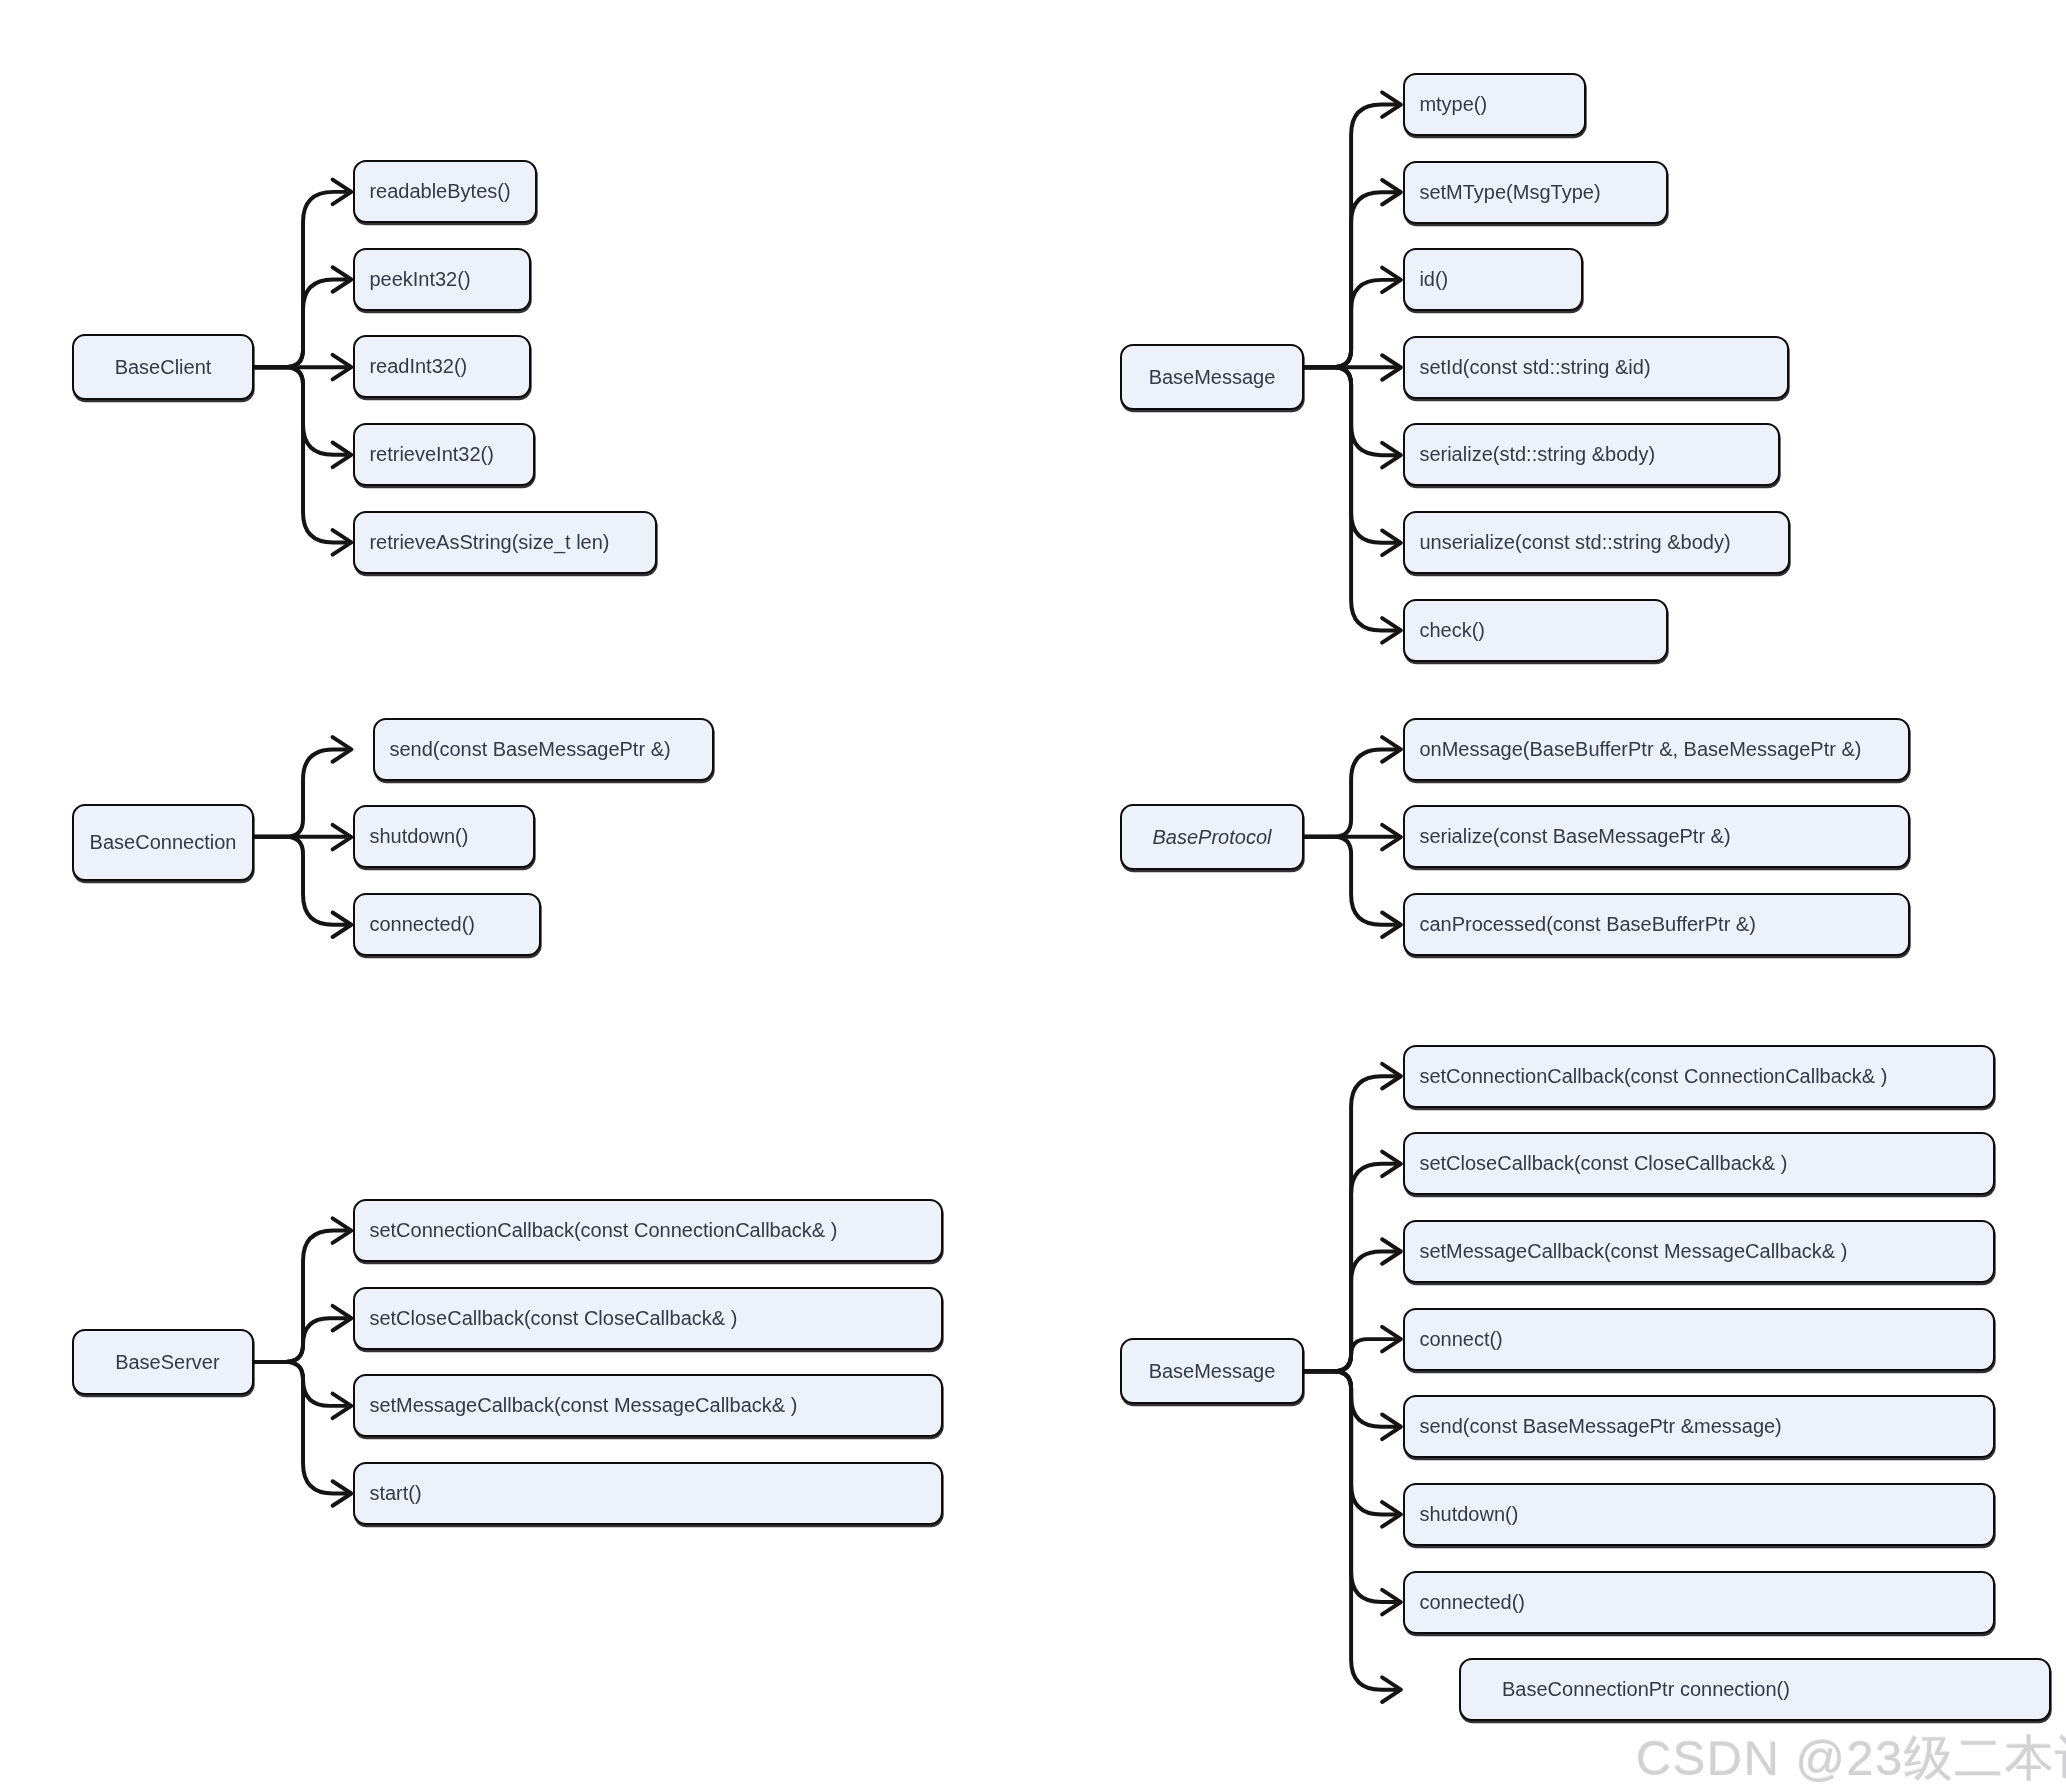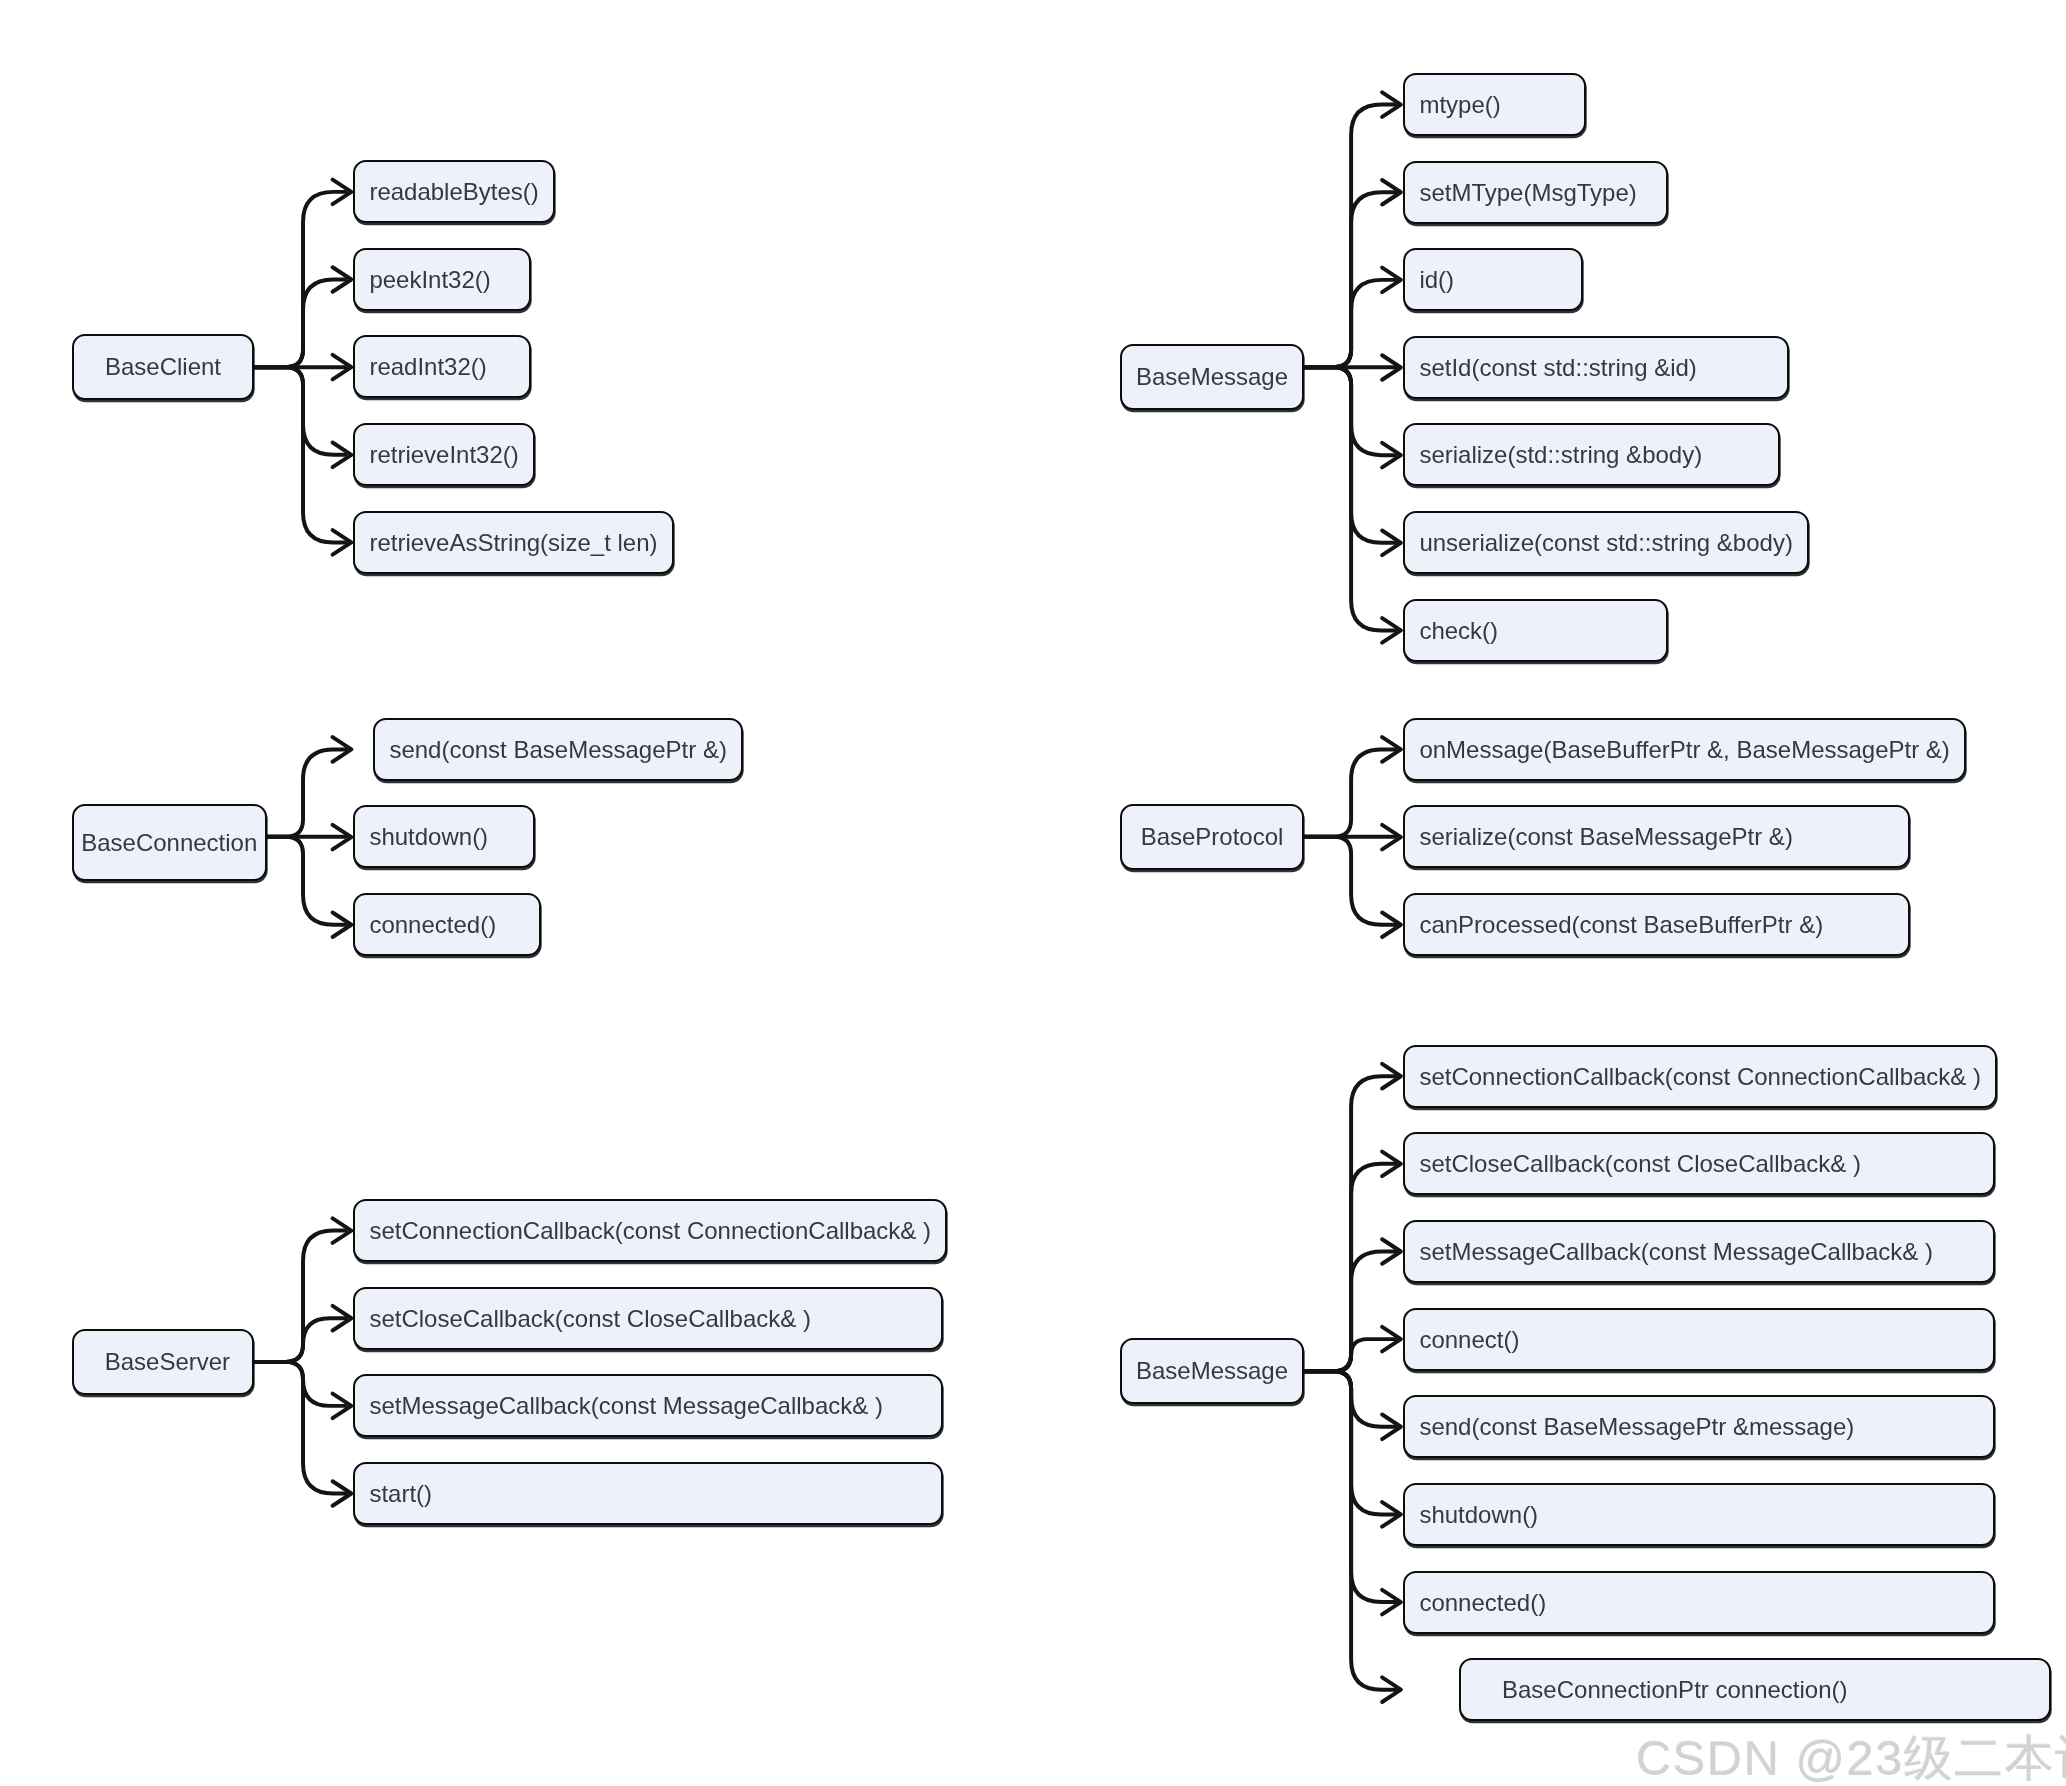--- a/index.html
+++ b/index.html
@@ -22,21 +22,21 @@
     pointer-events: none;
   }
   .node {
     position: absolute;
     box-sizing: border-box;
     background: #edf1fa;
     border: 2.9px solid #0d0d0f;
     border-radius: 13px;
     box-shadow: 0.7px 2.2px 0 rgba(13,13,15,0.85);
     color: #333a45;
-    font-size: 24px;
+    font-size: 20px;
     white-space: nowrap;
     display: flex;
     align-items: center;
   }
   .node.root {
     justify-content: center;
     padding: 0 7.2px;
   }
   .node.child {
     justify-content: flex-start;
@@ -136,21 +136,21 @@
     <div class="node child" style="left: 353px; top: 1374px; min-width: 590px; height: 63px;">setMessageCallback(const MessageCallback&amp; )</div>
     <div class="node child" style="left: 353px; top: 1462px; min-width: 590px; height: 63px;">start()</div>
     <div class="node root" style="left: 1120px; top: 344px; min-width: 184px; height: 66px;">BaseMessage</div>
     <div class="node child" style="left: 1403px; top: 73px; min-width: 183px; height: 63px;">mtype()</div>
     <div class="node child" style="left: 1403px; top: 161px; min-width: 265px; height: 63px;">setMType(MsgType)</div>
     <div class="node child" style="left: 1403px; top: 248px; min-width: 180px; height: 63px;">id()</div>
     <div class="node child" style="left: 1403px; top: 336px; min-width: 386px; height: 63px;">setId(const std::string &amp;id)</div>
     <div class="node child" style="left: 1403px; top: 423px; min-width: 377px; height: 63px;">serialize(std::string &amp;body)</div>
     <div class="node child" style="left: 1403px; top: 511px; min-width: 387px; height: 63px;">unserialize(const std::string &amp;body)</div>
     <div class="node child" style="left: 1403px; top: 599px; min-width: 265px; height: 63px;">check()</div>
-    <div class="node root" style="left: 1120px; top: 804px; min-width: 184px; height: 66px;">BaseProtocol</div>
+    <div class="node root" style="left: 1120px; top: 804px; min-width: 184px; height: 66px; font-style: italic;">BaseProtocol</div>
     <div class="node child" style="left: 1403px; top: 718px; min-width: 507px; height: 63px;">onMessage(BaseBufferPtr &amp;, BaseMessagePtr &amp;)</div>
     <div class="node child" style="left: 1403px; top: 805px; min-width: 507px; height: 63px;">serialize(const BaseMessagePtr &amp;)</div>
     <div class="node child" style="left: 1403px; top: 893px; min-width: 507px; height: 63px;">canProcessed(const BaseBufferPtr &amp;)</div>
     <div class="node root" style="left: 1120px; top: 1338px; min-width: 184px; height: 66px;">BaseMessage</div>
     <div class="node child" style="left: 1403px; top: 1045px; min-width: 592px; height: 63px;">setConnectionCallback(const ConnectionCallback&amp; )</div>
     <div class="node child" style="left: 1403px; top: 1132px; min-width: 592px; height: 63px;">setCloseCallback(const CloseCallback&amp; )</div>
     <div class="node child" style="left: 1403px; top: 1220px; min-width: 592px; height: 63px;">setMessageCallback(const MessageCallback&amp; )</div>
     <div class="node child" style="left: 1403px; top: 1308px; min-width: 592px; height: 63px;">connect()</div>
     <div class="node child" style="left: 1403px; top: 1395px; min-width: 592px; height: 63px;">send(const BaseMessagePtr &amp;message)</div>
     <div class="node child" style="left: 1403px; top: 1483px; min-width: 592px; height: 63px;">shutdown()</div>

